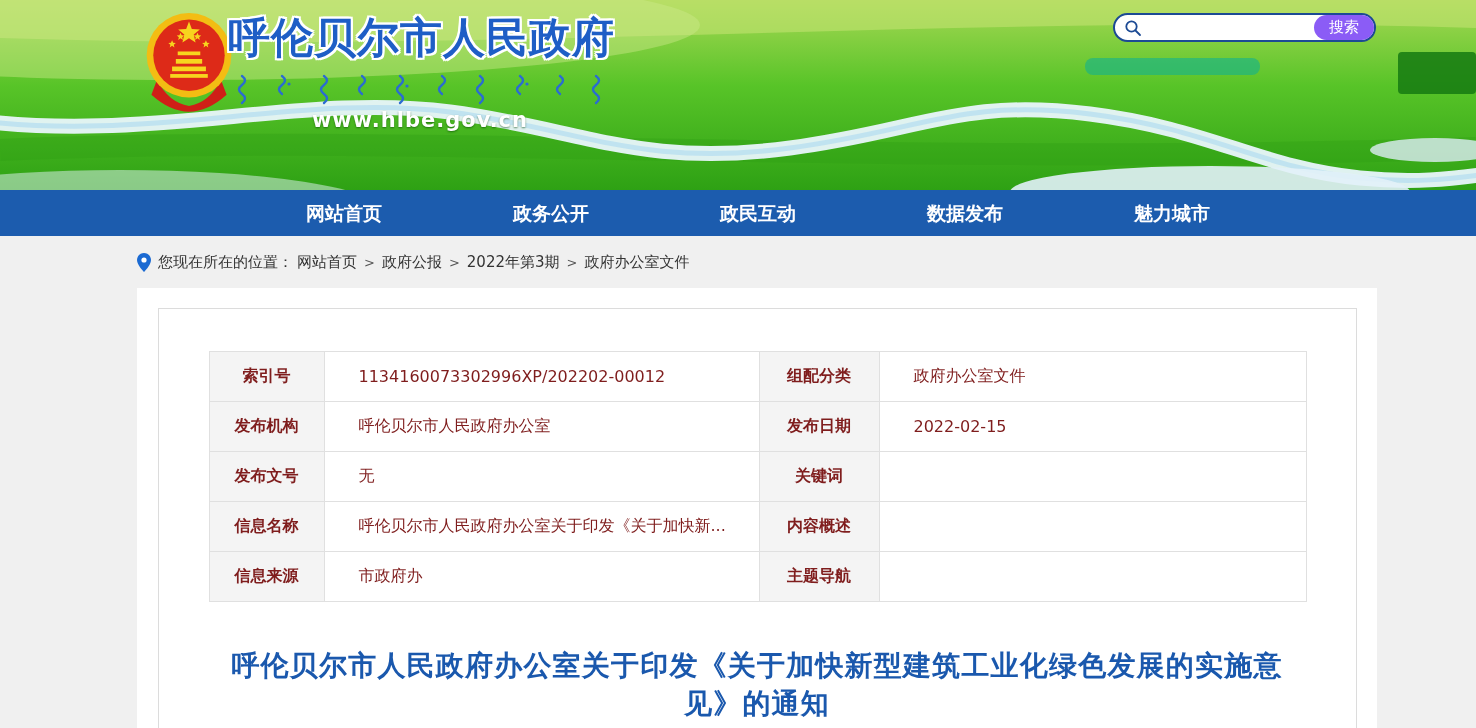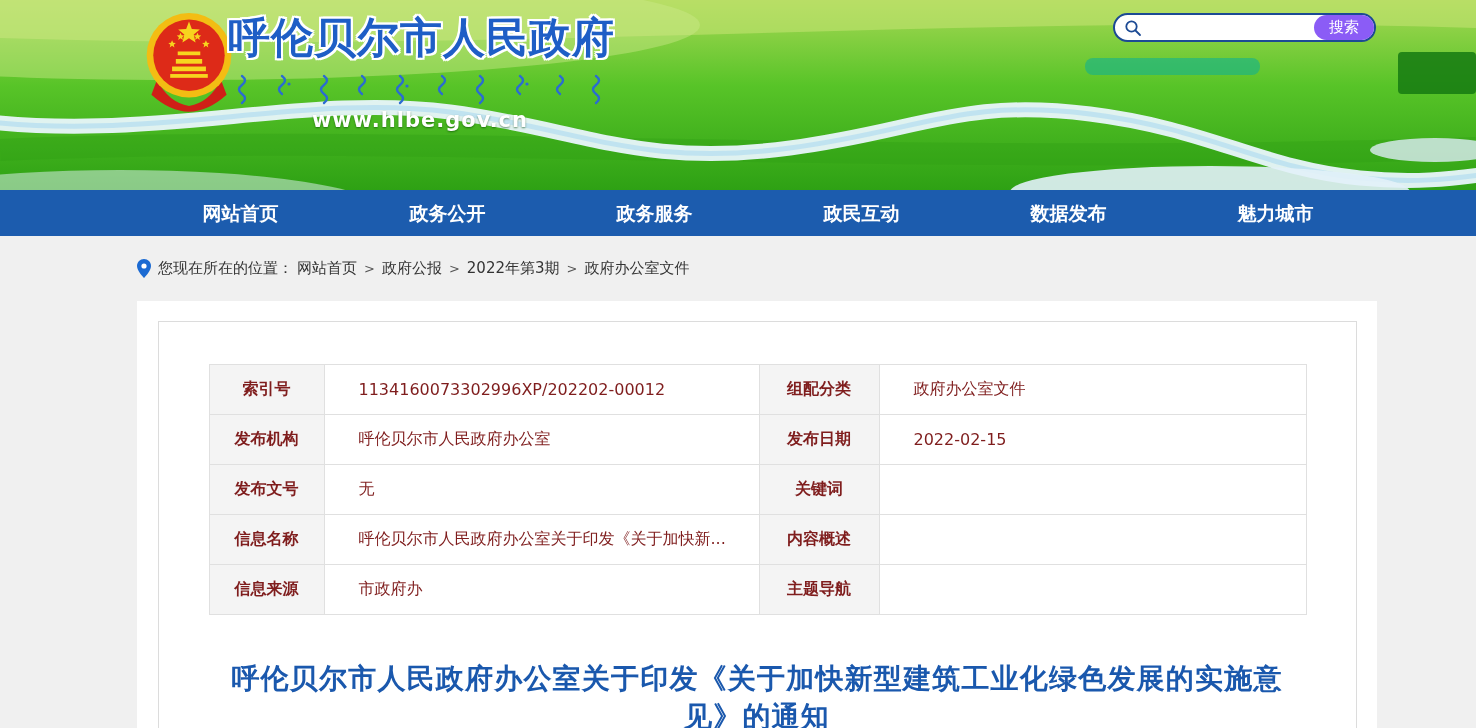--- a/index.html
+++ b/index.html
@@ -48,21 +48,21 @@
     display: flex; justify-content: center; padding-left: 40px;
   }
   .nav-item {
     width: 207px; text-align: center; line-height: 46px;
     color: #ffffff; font-size: 19px; font-weight: bold; text-decoration: none;
     cursor: pointer; white-space: nowrap;
   }
 
   
   .breadcrumb-bar {
-    width: 1476px; height: 65px; background: #f0f0f0;
+    width: 1476px; height: 52px; background: #f0f0f0;
     display: flex; align-items: center; padding-left: 137px;
     font-size: 15px; color: #333;
   }
   .breadcrumb-bar .pin { margin-right: 7px; }
   .crumb-prefix { color: #333; margin-right: 4px; }
   .crumb-link { color: #333; text-decoration: none; cursor: pointer; }
   .crumb-sep { color: #555; margin: 0 7px; font-size: 13px; }
 
   
   .content-card {
@@ -159,21 +159,20 @@
       <line x1="11.5" y1="11.5" x2="16" y2="16" stroke="#1c4a94" stroke-width="1.8" stroke-linecap="round"></line>
     </svg>
     <input class="search-input" type="text" placeholder="" style="">
     <button class="search-btn">搜索</button>
   </div>
 </header>
 
 <nav class="main-nav">
   <a class="nav-item">网站首页</a>
   <a class="nav-item">政务公开</a>
-  <a class="nav-item">政务服务</a>
   <a class="nav-item">政民互动</a>
   <a class="nav-item">数据发布</a>
   <a class="nav-item">魅力城市</a>
 </nav>
 
 <div class="breadcrumb-bar">
   <svg class="pin" width="14" height="19" viewBox="0 0 14 19">
     <path d="M7,0 C10.9,0 14,3.1 14,7 C14,12 7,19 7,19 C7,19 0,12 0,7 C0,3.1 3.1,0 7,0 Z" fill="#1b6ad2"></path>
     <circle cx="7" cy="7" r="2.6" fill="#ffffff"></circle>
   </svg>

